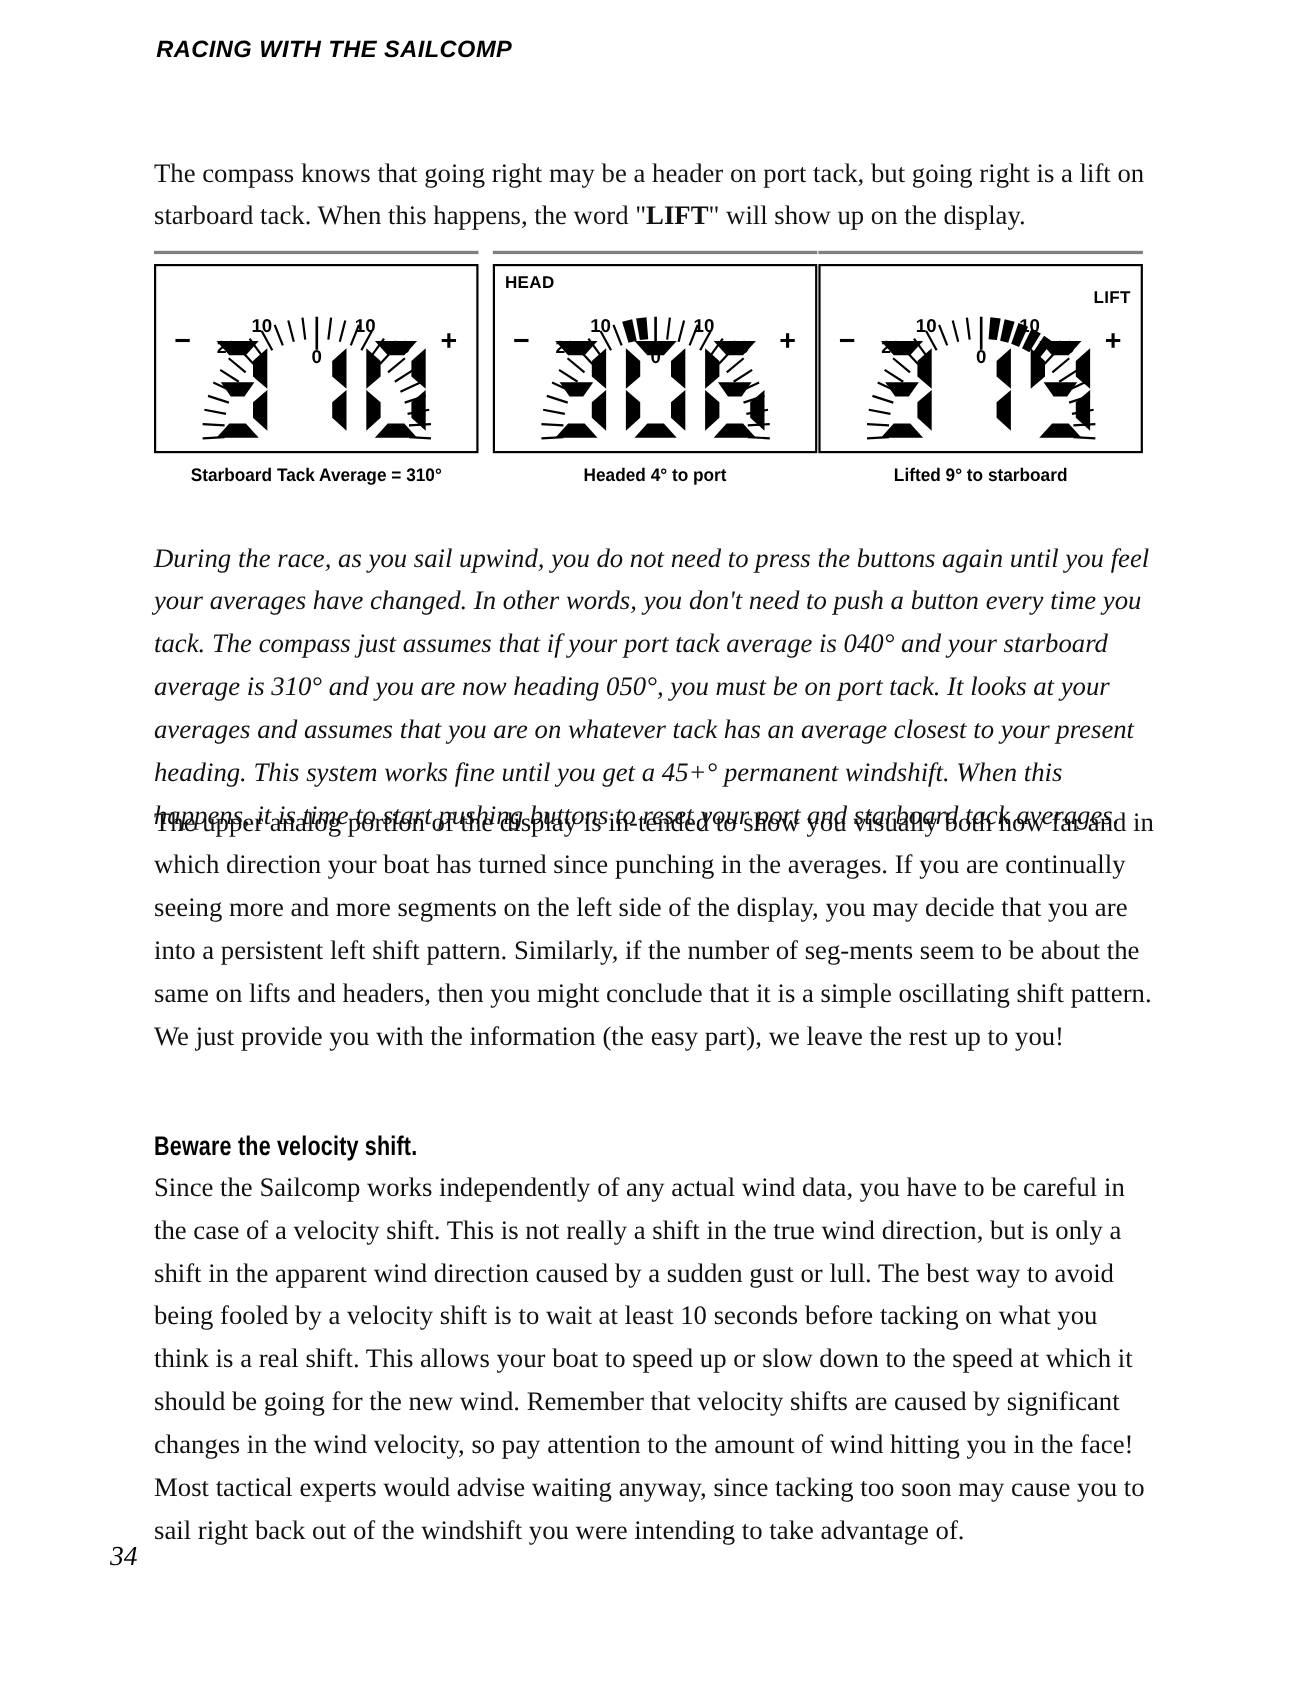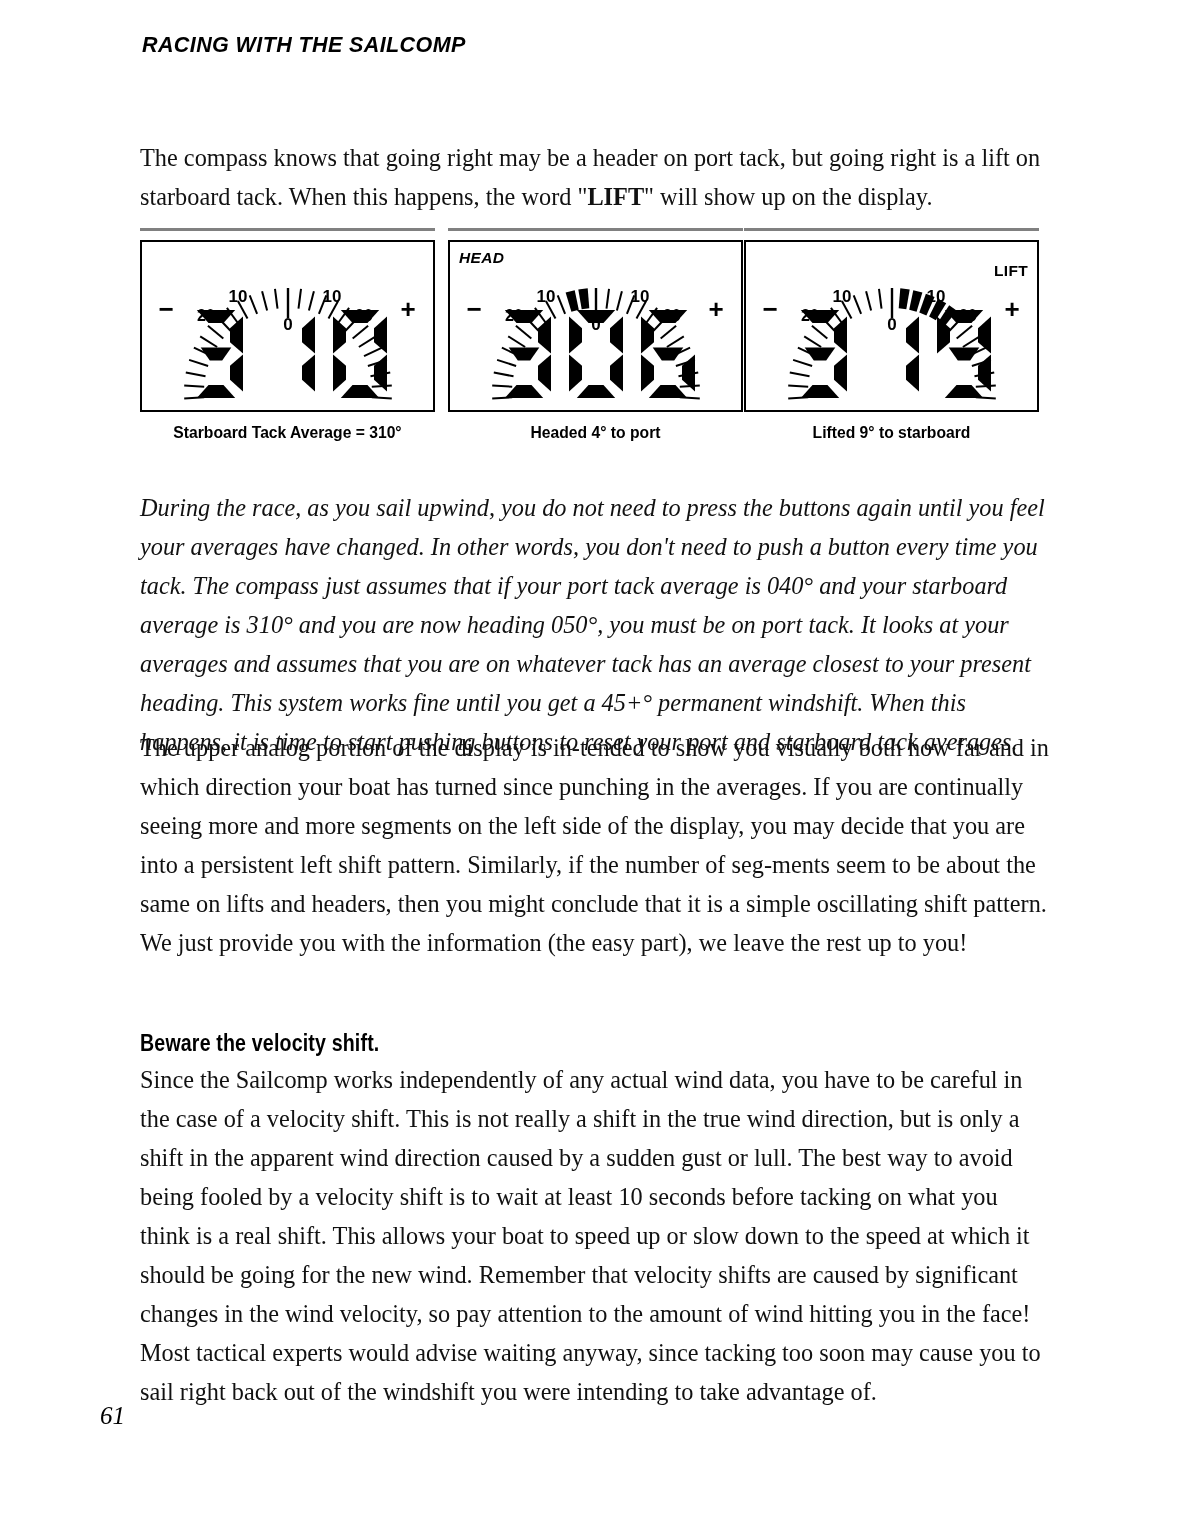--- a/index.html
+++ b/index.html
@@ -73,21 +73,21 @@
     font-size:16.5px;
     transform:scaleX(0.95);
   }
   .mode-label {
     position:absolute;
     font-family:"Liberation Sans", sans-serif;
     font-weight:bold;
     font-size:15.5px;
     letter-spacing:0.3px;
   }
-  .mode-head { left:9px; top:7px;font-style:italic; }
+  .mode-head { left:9px; top:7px; }
   .mode-lift { right:9px; top:20px; }
 
   
   .folio {
     position:absolute; left:100px; top:1402px;
     font-family:"Liberation Serif", serif;
     font-style:italic;
     font-size:25px;
   }
 </style>
@@ -304,15 +304,15 @@
 
   <div class="col" style="top:728px;">
     <p class="body">The upper analog portion of  the display is in-tended to show you visually both how far and in which direction your boat has turned since punching in the averages.  If you are continually seeing more and more segments on the left side of the display, you may decide that you are into a persistent left shift pattern.  Similarly, if the number of seg-ments seem to be about the same on lifts and headers, then you might conclude that it is a simple oscillating shift pattern.  We just provide you with the information (the easy part), we leave the rest up to you!</p>
   </div>
 
   <div class="col" style="top:1028px;">
     <h2 class="sect">Beware the velocity shift.</h2>
     <p class="body">Since the Sailcomp works independently of any actual wind data, you have to be careful in the case of a velocity shift.  This is not really a shift in the true wind direction, but is only a shift in the apparent wind direction caused by a sudden gust or lull.  The best way to avoid being fooled by a velocity shift is to wait at least 10 seconds before tacking on what you think is a real shift.  This allows your boat to speed up or slow down to the speed at which it should be going for the new wind.  Remember that velocity shifts are caused by significant changes in the wind velocity, so pay attention to the amount of wind hitting you in the face!  Most tactical experts would advise waiting anyway, since tacking too soon may cause you to sail right back out of the windshift you were intending to take advantage of.</p>
   </div>
 
-  <div class="folio">61</div>
+  <div class="folio">34</div>
 
 </div>
 
 </body></html>

